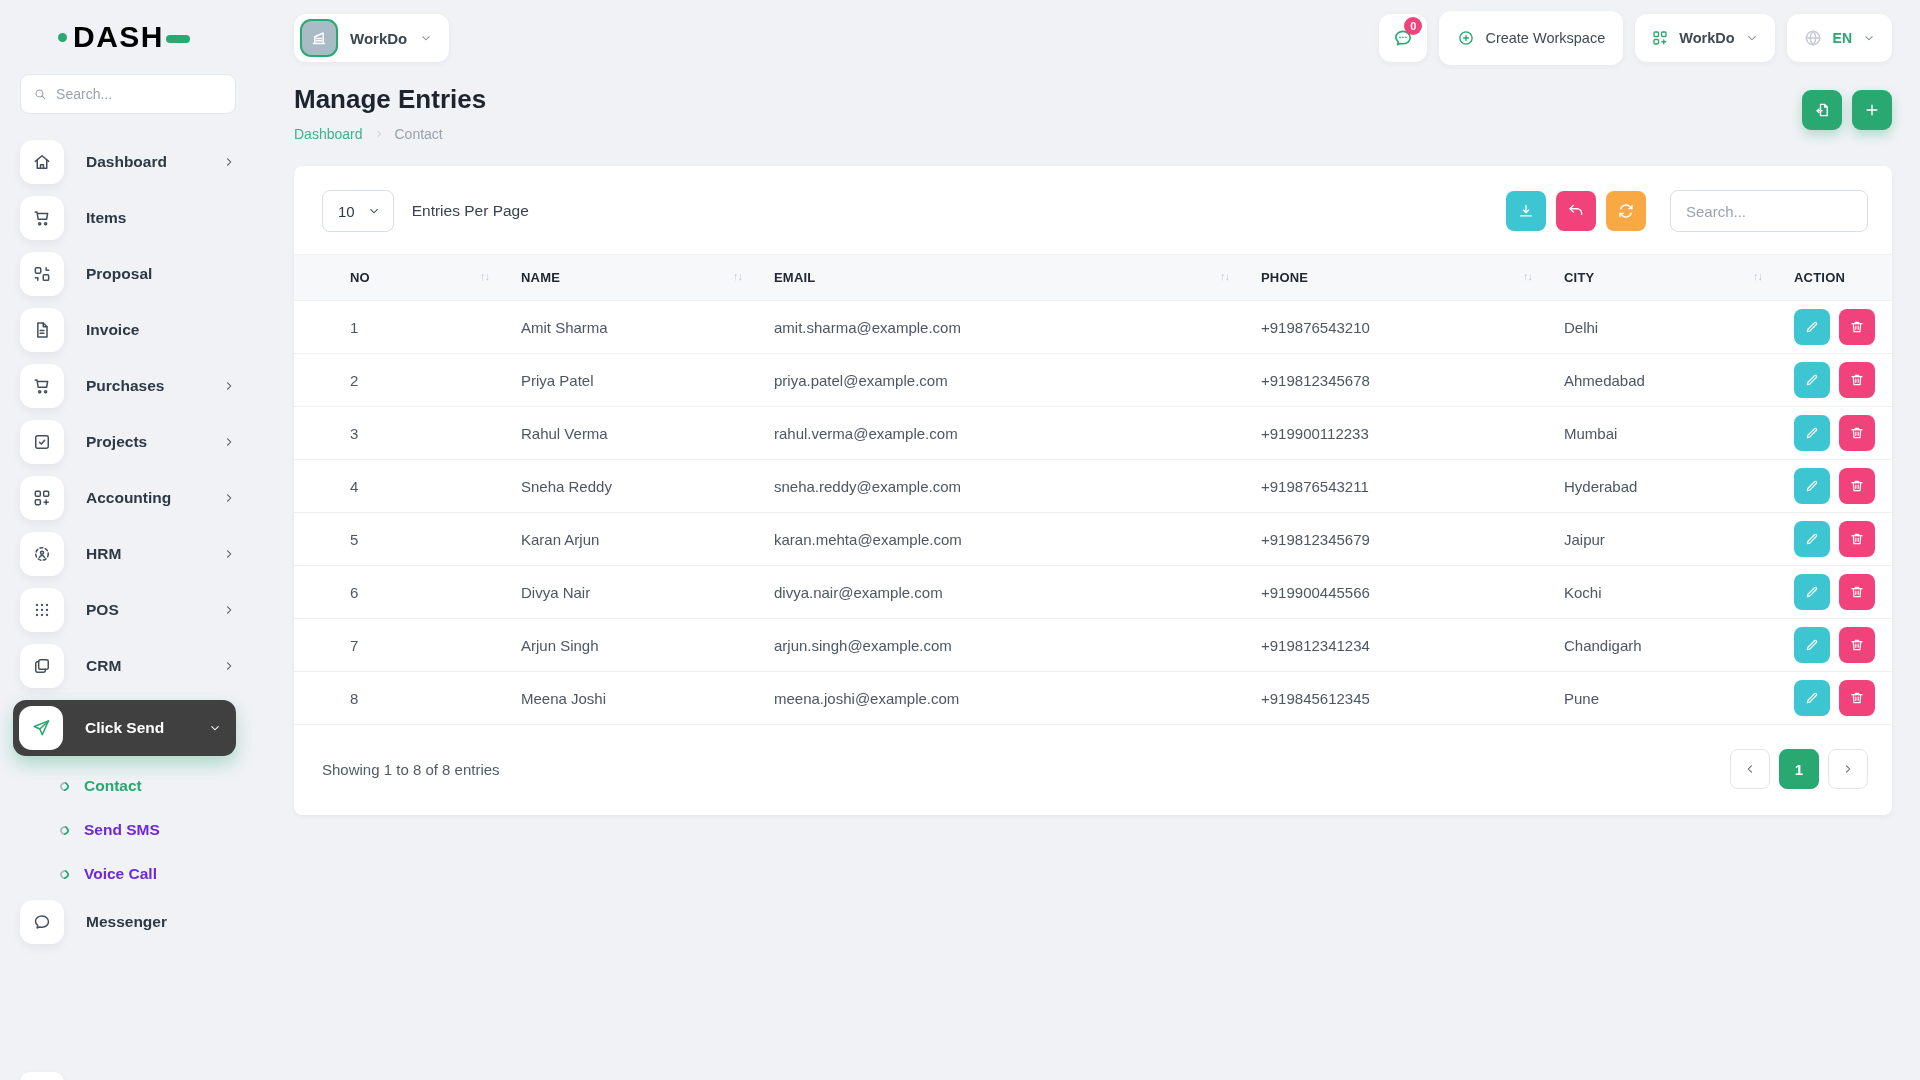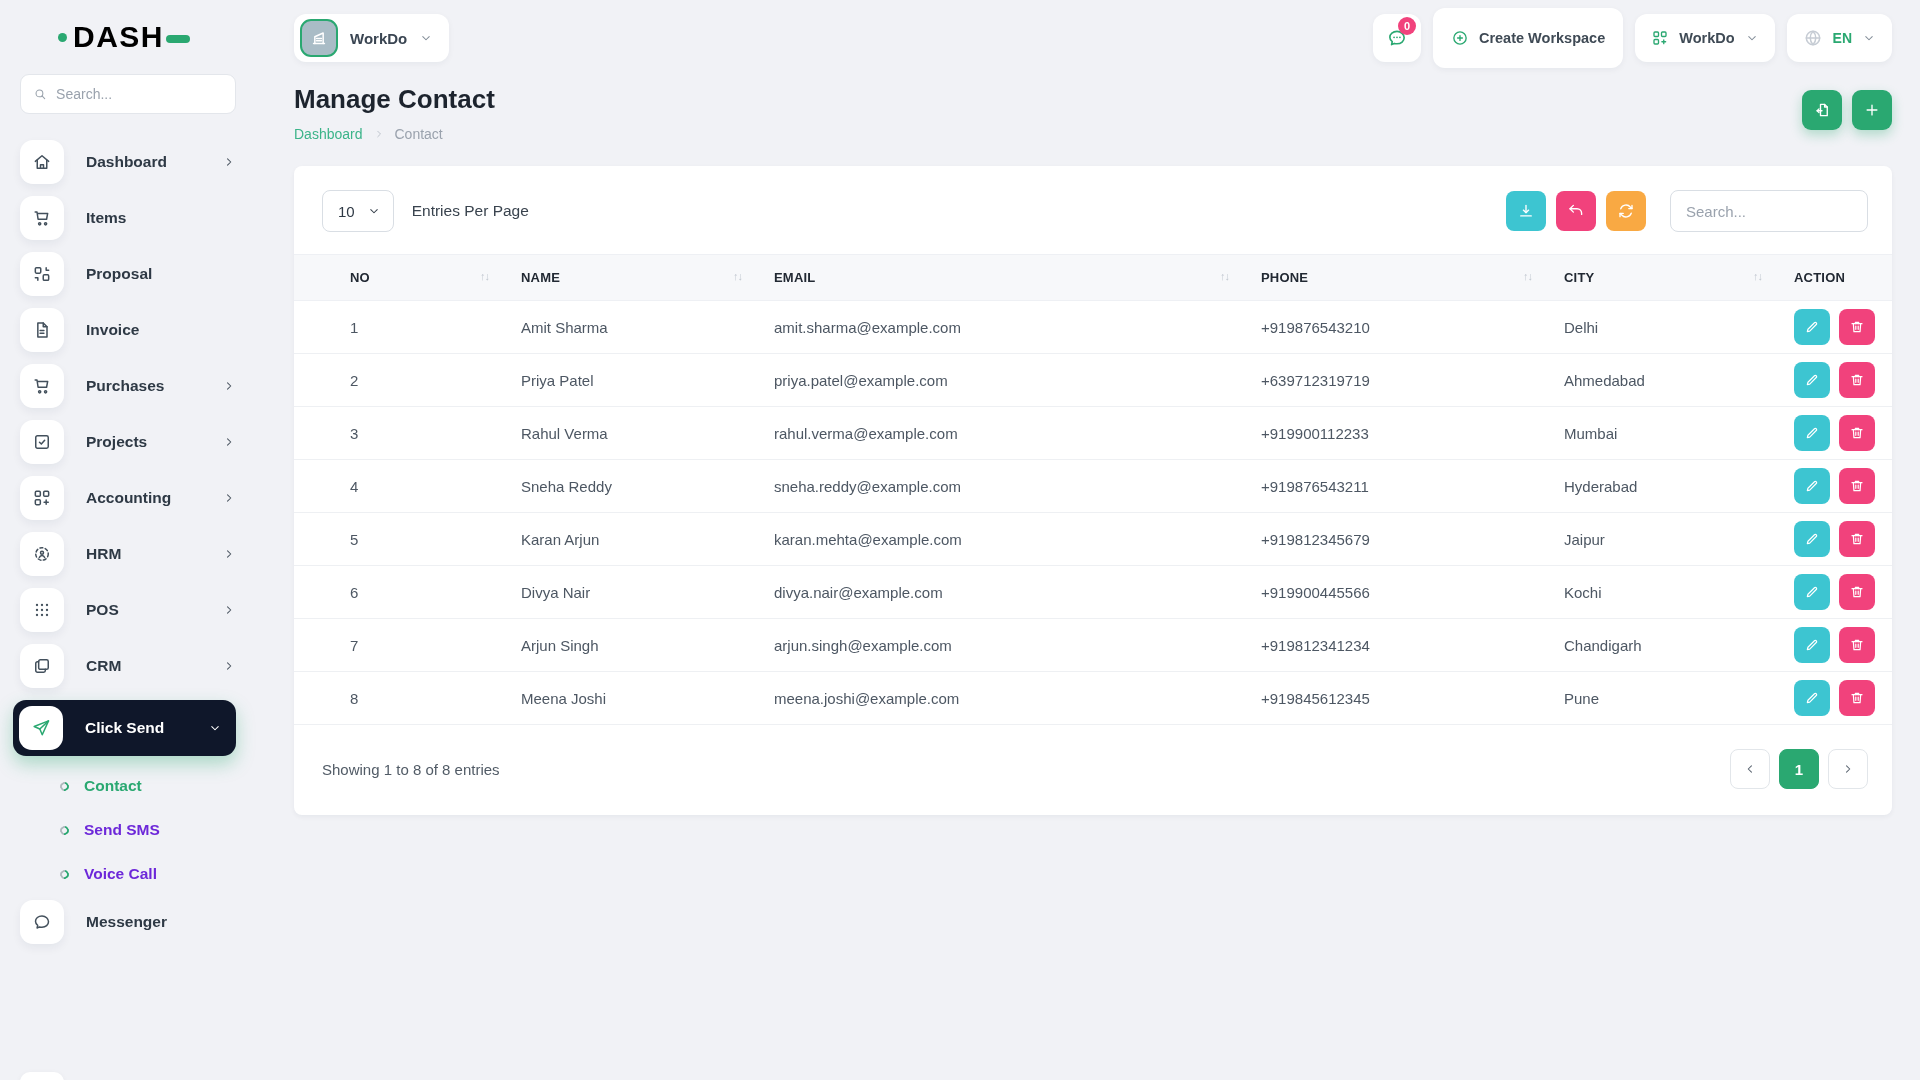--- a/index.html
+++ b/index.html
@@ -21,21 +21,21 @@
   .logo-bar{width:24px;height:8px;border-radius:4px;background:#2aa871;margin-left:-4px;margin-top:4px}
   .side-search{height:40px;border:1px solid #e3e6eb;border-radius:9px;background:#fff;
     display:flex;align-items:center;gap:9px;padding:0 12px;color:#98a1ab;margin-bottom:26px}
   .side-search input{border:none;outline:none;font-size:14px;color:#4c5560;width:100%;background:transparent;font-family:inherit}
   .side-search input::placeholder{color:#9aa2ad}
   .side-item{display:flex;align-items:center;height:44px;margin-bottom:12px;cursor:pointer}
   .icon-sq{width:44px;height:44px;flex:0 0 44px;border-radius:13px;background:#fff;
     box-shadow:0 4px 10px rgba(25,39,62,.06);display:flex;align-items:center;justify-content:center;color:#43505c}
   .side-label{margin-left:22px;font-size:15.5px;font-weight:700;color:#2e3945;white-space:nowrap}
   .side-chev{margin-left:auto;color:#4a5560}
-  .side-item.active-group{background:#0f172a;border-radius:13px;height:56px;margin:2px 0 10px -7px;
+  .side-item.active-group{background:#404040;border-radius:13px;height:56px;margin:2px 0 10px -7px;
     padding:0 14px 0 6px;box-shadow:0 8px 18px rgba(42,168,113,.35)}
   .active-group .icon-sq{color:#2aa871;box-shadow:none}
   .active-group .side-label{color:#fff}
   .active-group .side-chev{color:#fff}
   .sub-item{display:flex;align-items:center;height:40px;margin:4px 0;padding-left:40px;gap:15px;
     font-size:15.5px;font-weight:600;color:#6d28d9;cursor:pointer}
   .bullet{width:9px;height:9px;border-radius:50%;border:2px solid #aeb9bd;
     border-right-color:#2aa871;border-bottom-color:#2aa871;transform:rotate(-35deg);flex:0 0 9px}
   .sub-item.active{color:#2aa871}
   .partial-sq{width:44px;height:10px;border-radius:13px 13px 0 0;background:#fff;
@@ -47,21 +47,21 @@
   .pill{background:#fff;border-radius:12px;display:flex;align-items:center;box-shadow:0 2px 6px rgba(25,39,62,.05);cursor:pointer}
   .ws-pill{height:48px;padding:0 16px 0 6px;gap:12px}
   .avatar{width:38px;height:38px;border-radius:11px;background:#a9bcc6;border:2px solid #2aa871;
     display:flex;align-items:center;justify-content:center;color:#fff}
   .ws-name{font-size:15px;font-weight:700;color:#3a4552}
   .chev-gray{color:#848e99}
   .right-cluster{display:flex;gap:12px;align-items:center}
   .icon-btn{width:48px;height:48px;justify-content:center;position:relative;color:#2aa871}
   .badge{position:absolute;top:3px;right:5px;min-width:18px;height:18px;border-radius:9px;background:#f1427c;
     color:#fff;font-size:11px;font-weight:700;display:flex;align-items:center;justify-content:center;padding:0 4px}
-  .create-pill{height:60px;padding:16px 18px;gap:10px;font-size:14.5px;font-weight:700;color:#3f4a55}
+  .create-pill{height:54px;padding:16px 18px;gap:10px;font-size:14.5px;font-weight:400;color:#3f4a55}
   .green-ic{color:#2aa871}
   .account-pill{height:48px;padding:0 16px;gap:10px;font-size:14.5px;font-weight:600;color:#3f4a55}
   .lang-pill{height:48px;padding:0 16px;gap:10px}
   .globe-ic{color:#c6ccd4}
   .lang-code{font-size:14px;font-weight:700;color:#2aa871}
 
   .title-row{display:flex;justify-content:space-between;align-items:flex-start;margin-top:16px}
   .page-title{font-size:26px;font-weight:700;color:#1d242e}
   .breadcrumb{display:flex;align-items:center;gap:10px;margin-top:11px;font-size:14px}
   .bc-link{color:#3bb489;text-decoration:none;cursor:pointer}
@@ -448,21 +448,21 @@
           <span class="lang-code">EN</span>
           <svg class="i14 chev-gray">
               <use href="#i-chev-d"></use>
             </svg>
         </div>
       </div>
     </div>
 
     <div class="title-row">
       <div>
-        <h1 class="page-title">Manage Contact</h1>
+        <h1 class="page-title">Manage Entries</h1>
         <div class="breadcrumb">
           <a class="bc-link">Dashboard</a>
           <svg class="i12 bc-sep">
               <use href="#i-chev-r"></use>
             </svg>
           <span class="bc-current">Contact</span>
         </div>
       </div>
       <div class="page-actions">
         <button class="btn-green">
@@ -568,21 +568,21 @@
                       <use href="#i-trash"></use>
                     </svg>
                   </button>
             </div>
               </td>
           </tr>
           <tr>
             <td>2</td>
             <td>Priya Patel</td>
             <td>priya.patel@example.com</td>
-            <td>+639712319719</td>
+            <td>+919812345678</td>
             <td>Ahmedabad</td>
             <td>
                 <div class="actions">
               <button class="btn-sq36 teal">
                     <svg class="i16">
                       <use href="#i-pencil"></use>
                     </svg>
                   </button>
               <button class="btn-sq36 pink">
                     <svg class="i16">

